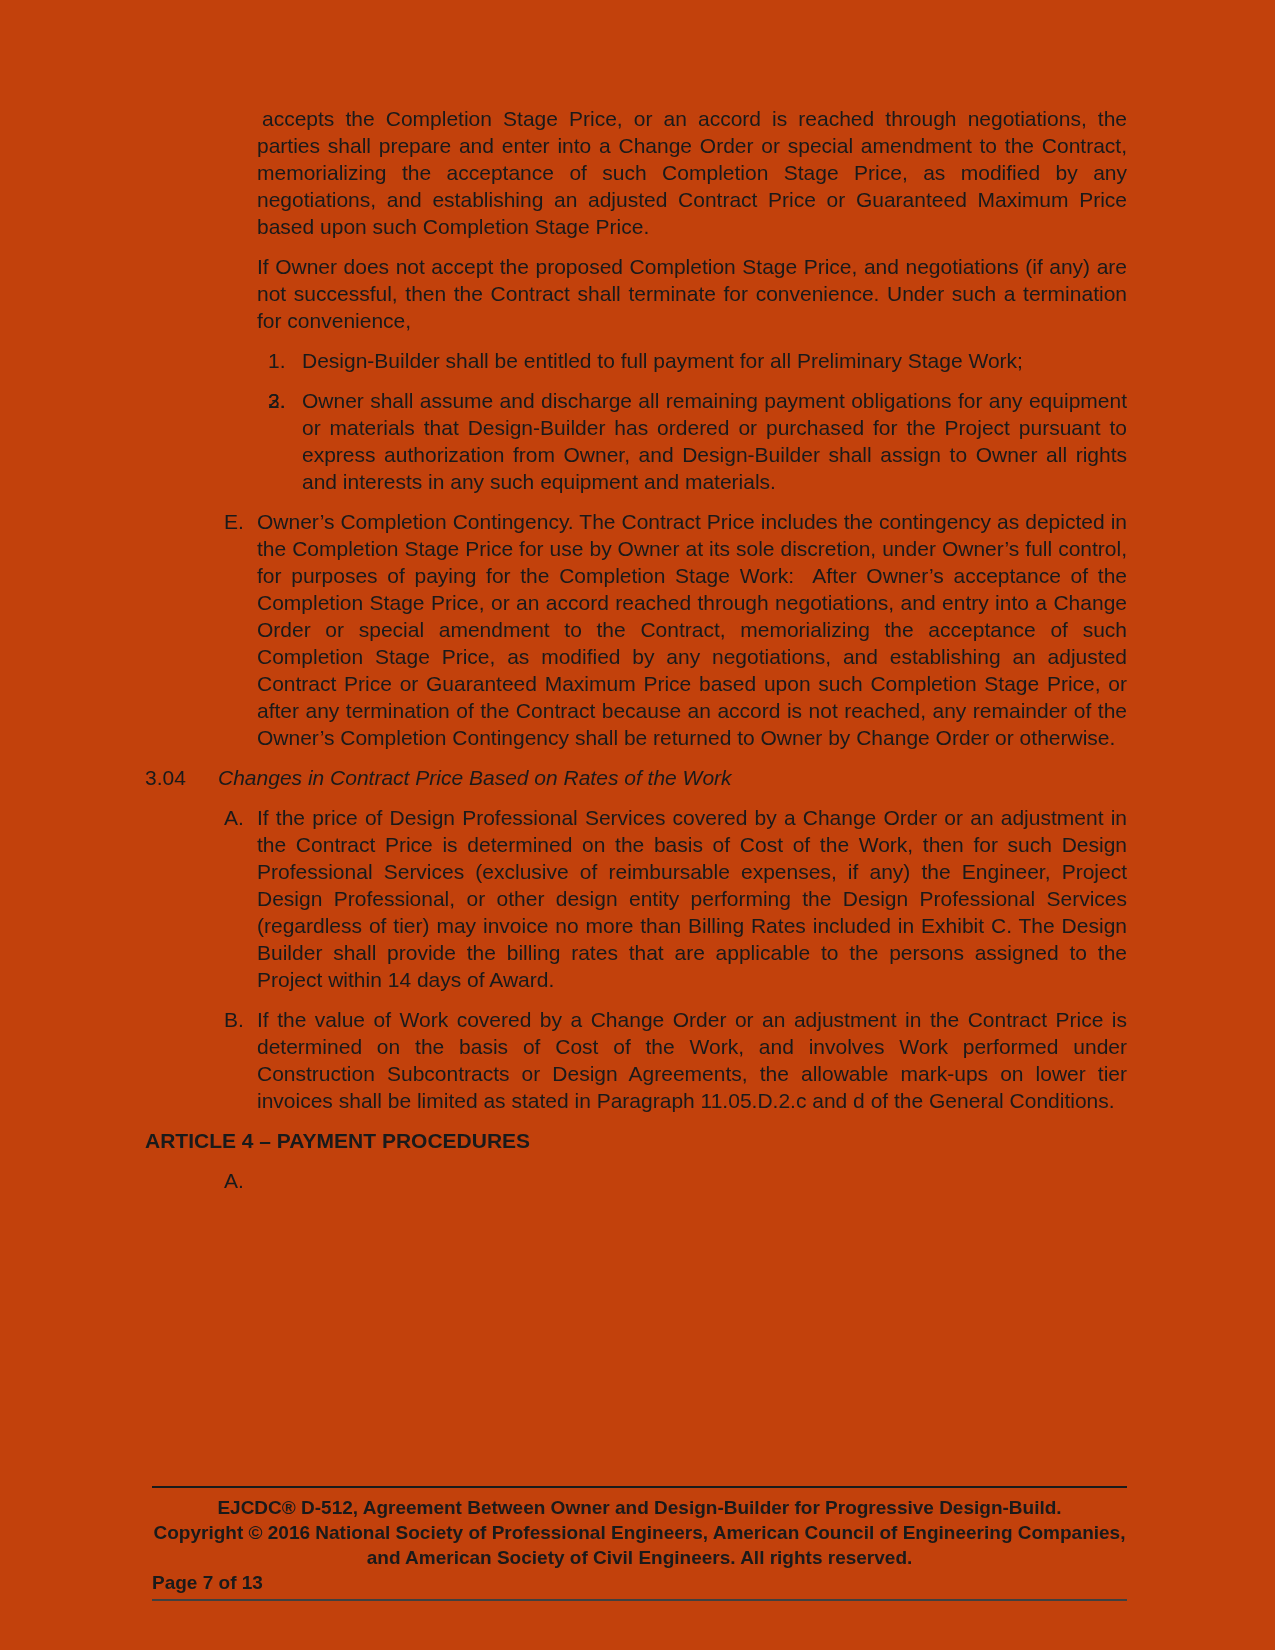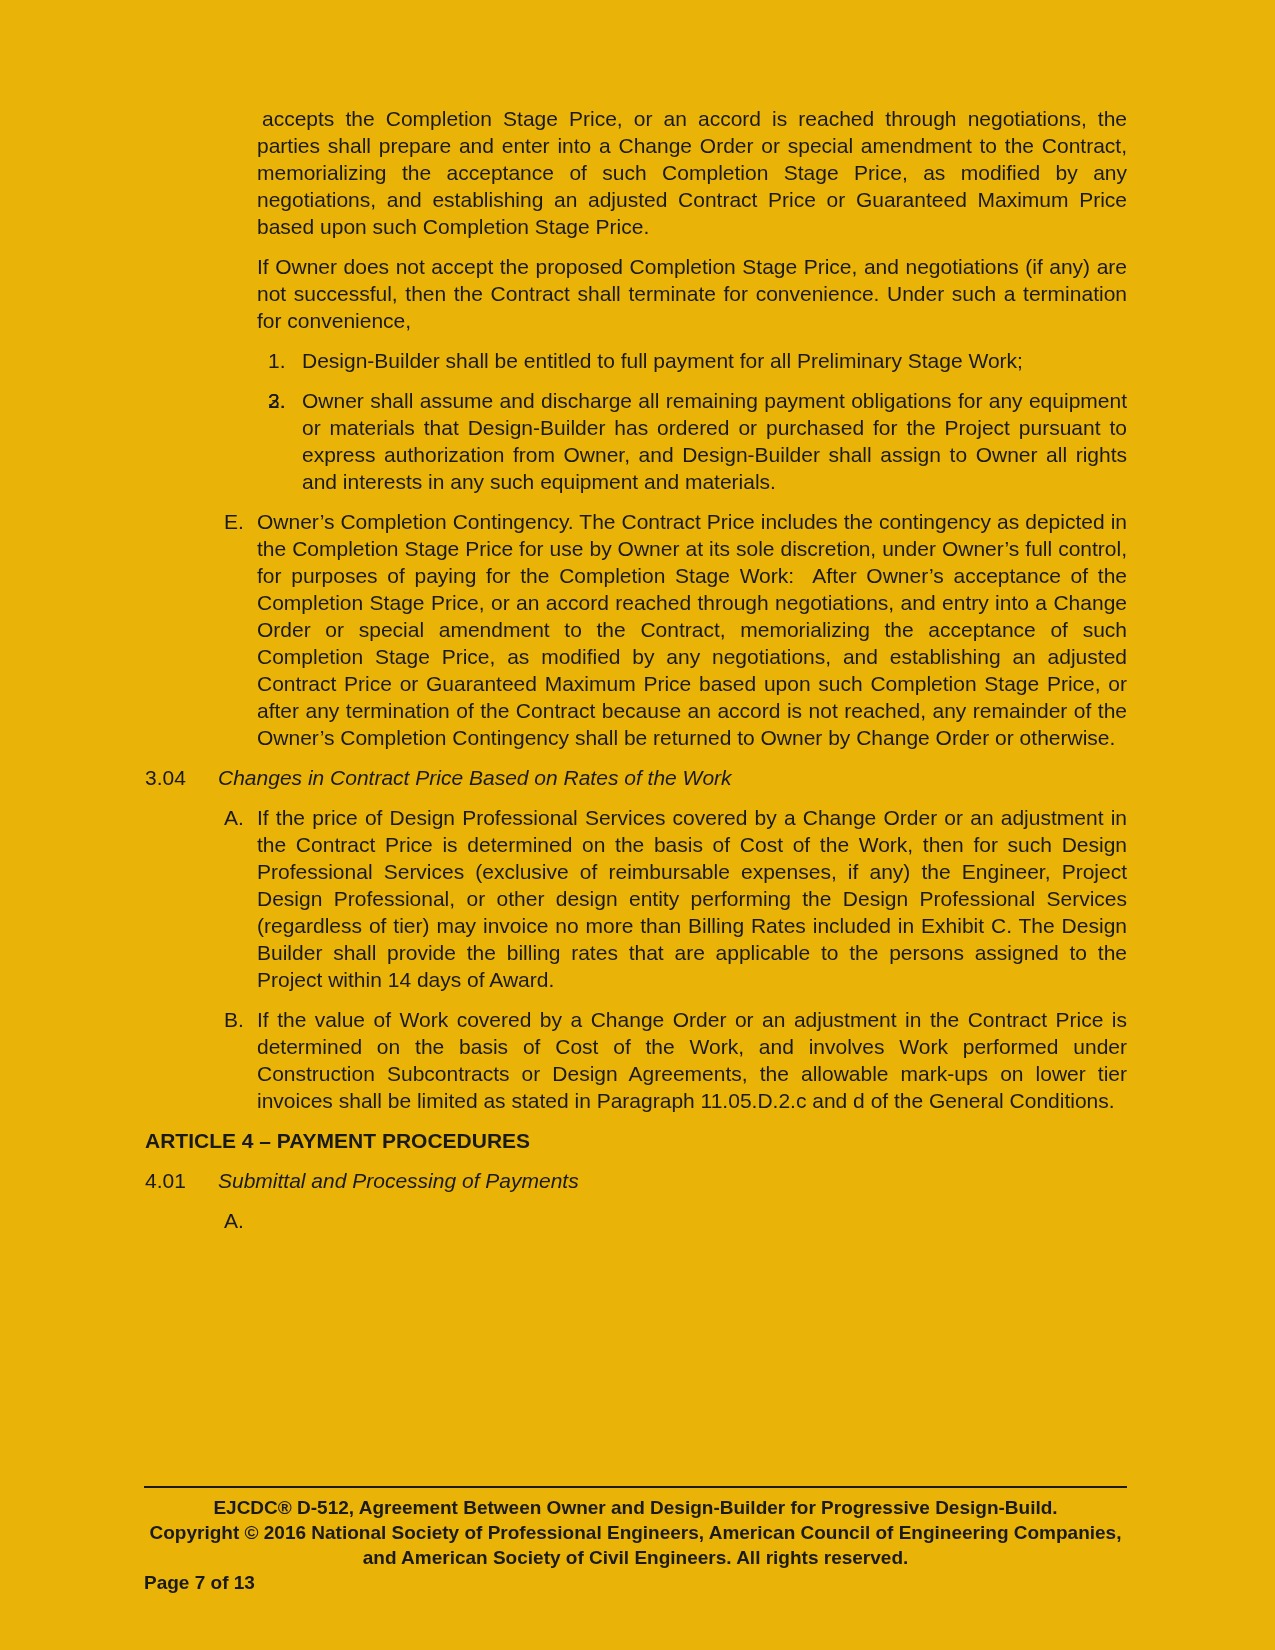--- a/index.html
+++ b/index.html
@@ -2,21 +2,21 @@
 <html><head>
 <meta charset="utf-8">
 <style>
   * { margin: 0; padding: 0; box-sizing: border-box; }
   html, body { background: #e8e8e8; }
   .page {
     position: relative;
     width: 1275px;
     height: 1650px;
     margin: 0 auto;
-    background: #eab308;
+    background: #c2410c;
     font-family: "Liberation Sans", sans-serif;
     color: #1a1a1a;
     font-size: 21px;
     line-height: 27px;
     overflow: hidden;
   }
   .content {
     position: absolute;
     left: 145px;
     right: 148px;
@@ -31,25 +31,25 @@
   .item.letter { padding-left: 112px; }
   .item.letter > .label { position: absolute; left: 79px; top: 0; }
   .item.num { padding-left: 157px; }
   .item.num > .label { position: absolute; left: 123px; top: 0; }
   .section-head { position: relative; padding-left: 73px; }
   .section-head > .label { position: absolute; left: 0; top: 0; font-style: normal; }
   .section-head > .title { font-style: italic; }
   .article-head { font-weight: bold; }
   .footer {
     position: absolute;
-    left: 144px;
+    left: 152px;
     right: 148px;
     top: 1486px;
     border-top: 2px solid #1a1a1a;
-    border-bottom: 2px solid #eab308;
+    border-bottom: 2px solid #404040;
     padding: 7px 0 2px 0;
   }
   .footer-lines {
     text-align: center;
     font-weight: bold;
     font-size: 19px;
     line-height: 25px;
   }
   .page-number {
     font-weight: bold;
@@ -97,24 +97,20 @@
       <div class="text">If the price of Design Professional Services covered by a Change Order or an adjustment in the Contract Price is determined on the basis of Cost of the Work, then for such Design Professional Services (exclusive of reimbursable expenses, if any) the Engineer, Project Design Professional, or other design entity performing the Design Professional Services (regardless of tier) may invoice no more than Billing Rates included in Exhibit C. The Design Builder shall provide the billing rates that are applicable to the persons assigned to the Project within 14 days of Award.</div>
     </div>
 
     <div class="item letter">
       <span class="label">B.</span>
       <div class="text">If the value of Work covered by a Change Order or an adjustment in the Contract Price is determined on the basis of Cost of the Work, and involves Work performed under Construction Subcontracts or Design Agreements, the allowable mark-ups on lower tier invoices shall be limited as stated in Paragraph 11.05.D.2.c and d of the General Conditions.</div>
     </div>
 
     <div class="article-head">ARTICLE 4 – PAYMENT PROCEDURES</div>
 
-    <div class="section-head">
-      <span class="label">4.01</span>
-      <span class="title">Submittal and Processing of Payments</span>
-    </div>
 
     <div class="item letter">
       <span class="label">A.</span>
     </div>
 
   </main>
 
   <footer class="footer">
     <div class="footer-lines">
       <div>EJCDC® D-512, Agreement Between Owner and Design-Builder for Progressive Design-Build.</div>

